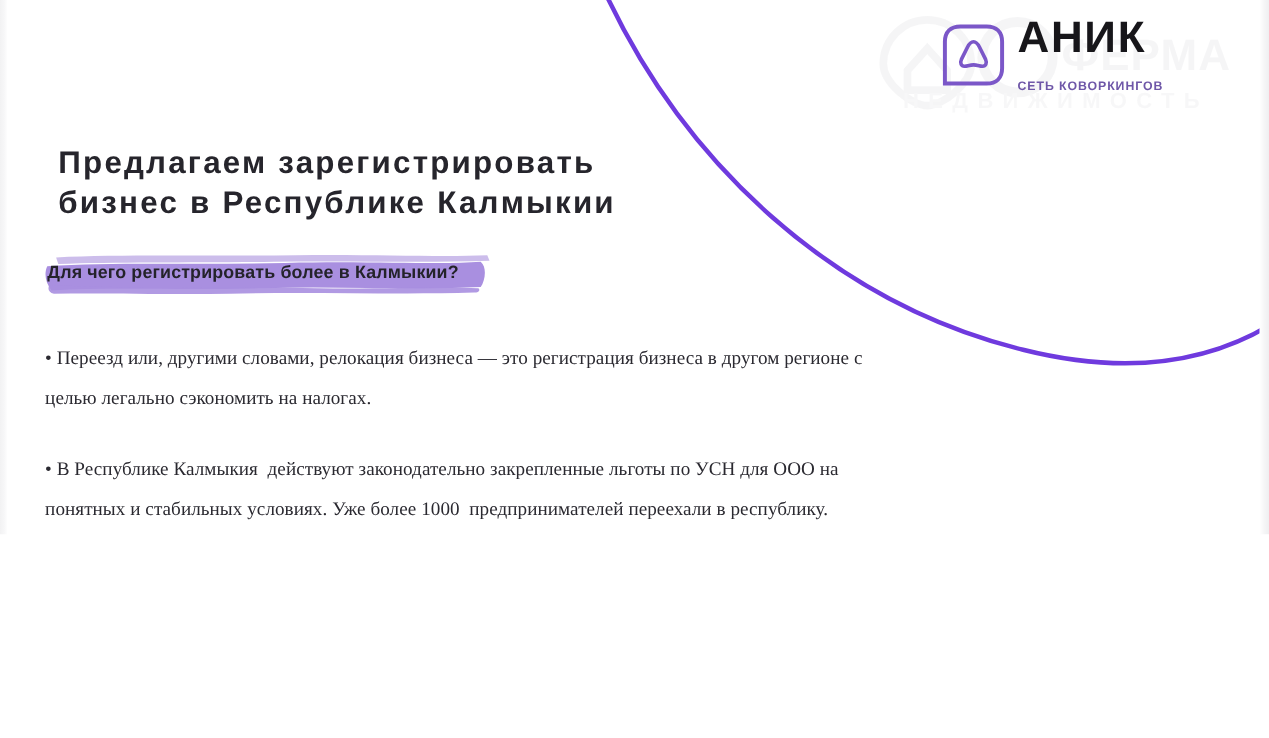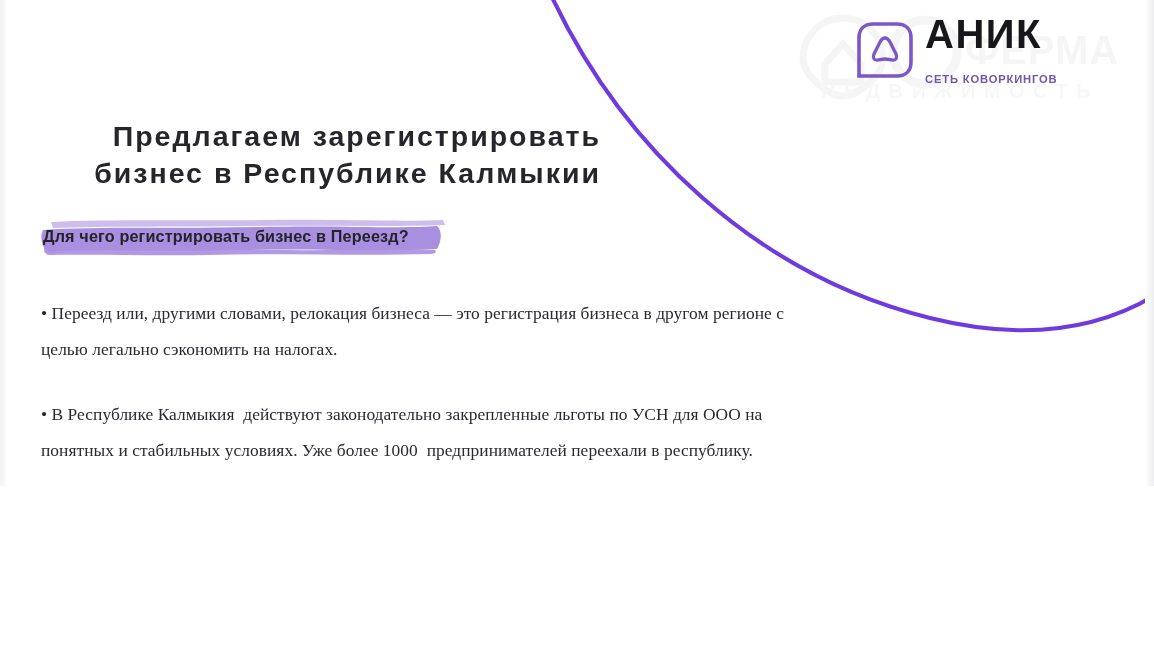--- a/index.html
+++ b/index.html
@@ -98,24 +98,23 @@
     top: 118px;
     width: 790px;
     z-index: 5;
   }
   .slide-title {
     font-size: 28.5px;
     font-weight: 700;
     letter-spacing: 2.0px;
     line-height: 1.30;
     color: #26252c;
-    margin: 0;
+    margin: 12px;
     max-width: 560px;
     font-family: "Liberation Sans", "DejaVu Sans", sans-serif;
-    text-align: right;
   }
 
   .subhead-wrap {
     position: relative;
     margin-top: 29px;
     height: 38px;
   }
   .marker {
     position: absolute;
     left: -2px;
@@ -193,21 +192,21 @@
   <div class="content">
 
     <h1 class="slide-title">Предлагаем зарегистрировать бизнес в Республике Калмыкии</h1>
 
     <div class="subhead-wrap">
       <svg class="marker" viewBox="0 0 420 40" preserveAspectRatio="none">
         <path d="M 12,5 C 70,2 150,4 230,3 C 300,2 360,5 404,3 L 406,8 C 350,10 280,8 210,9 C 140,10 70,9 14,11 Z" fill="#c3b1e8" opacity="0.85"></path>
         <path d="M 4,13 C 60,9 140,12 220,10 C 300,8 360,12 398,9 C 404,14 402,26 398,32 C 340,35 270,31 200,33 C 130,35 62,32 8,35 C 2,28 1,19 4,13 Z" fill="#A98FE0"></path>
         <path d="M 6,30 C 80,34 170,31 250,33 C 310,34 360,31 396,33 C 398,35 396,37 392,37 C 320,39 240,36 170,38 C 110,39 56,37 10,38 C 5,37 4,33 6,30 Z" fill="#A98FE0" opacity="0.9"></path>
       </svg>
-      <div class="subhead">Для чего регистрировать бизнес в Переезд?</div>
+      <div class="subhead">Для чего регистрировать более в Калмыкии?</div>
     </div>
 
     <div class="body-block">
       <p class="para">• Переезд или, другими словами, релокация бизнеса — это регистрация бизнеса в другом регионе с целью легально сэкономить на налогах.</p>
       <p class="para">• В Республике Калмыкия  действуют законодательно закрепленные льготы по УСН для ООО на понятных и стабильных условиях. Уже более 1000  предпринимателей переехали в республику.</p>
     </div>
 
   </div>
 
   <div class="edge-left"></div>

